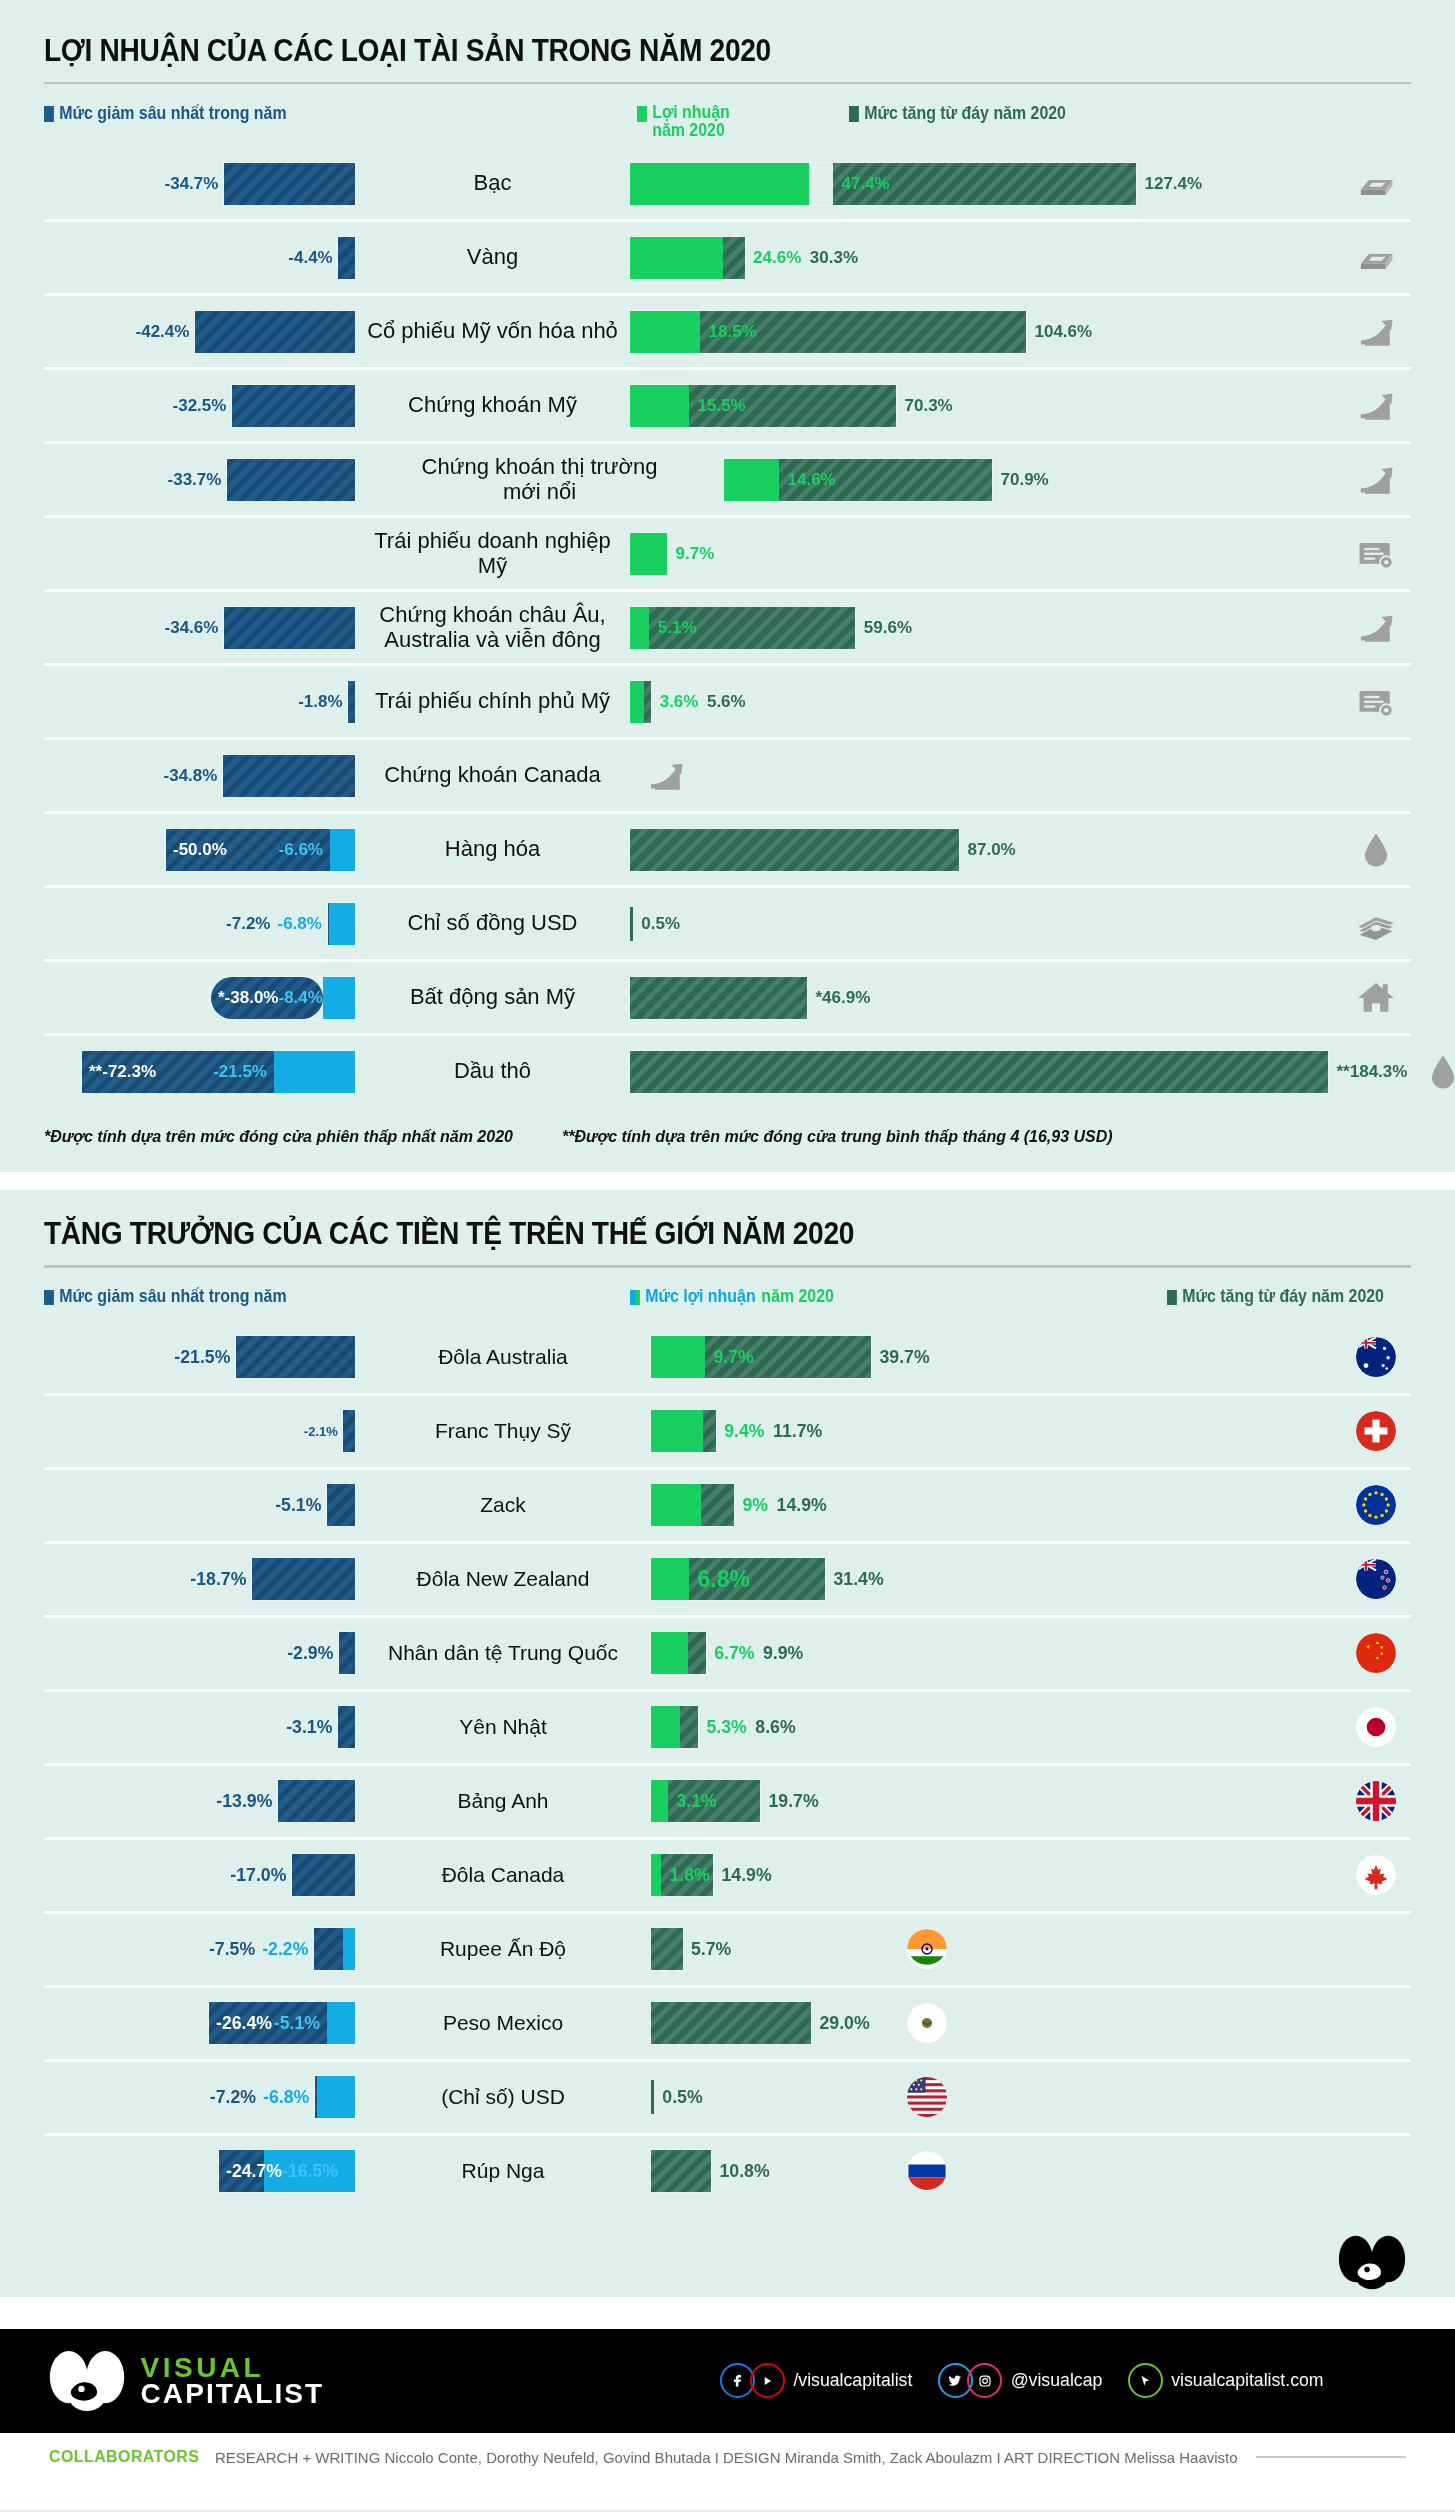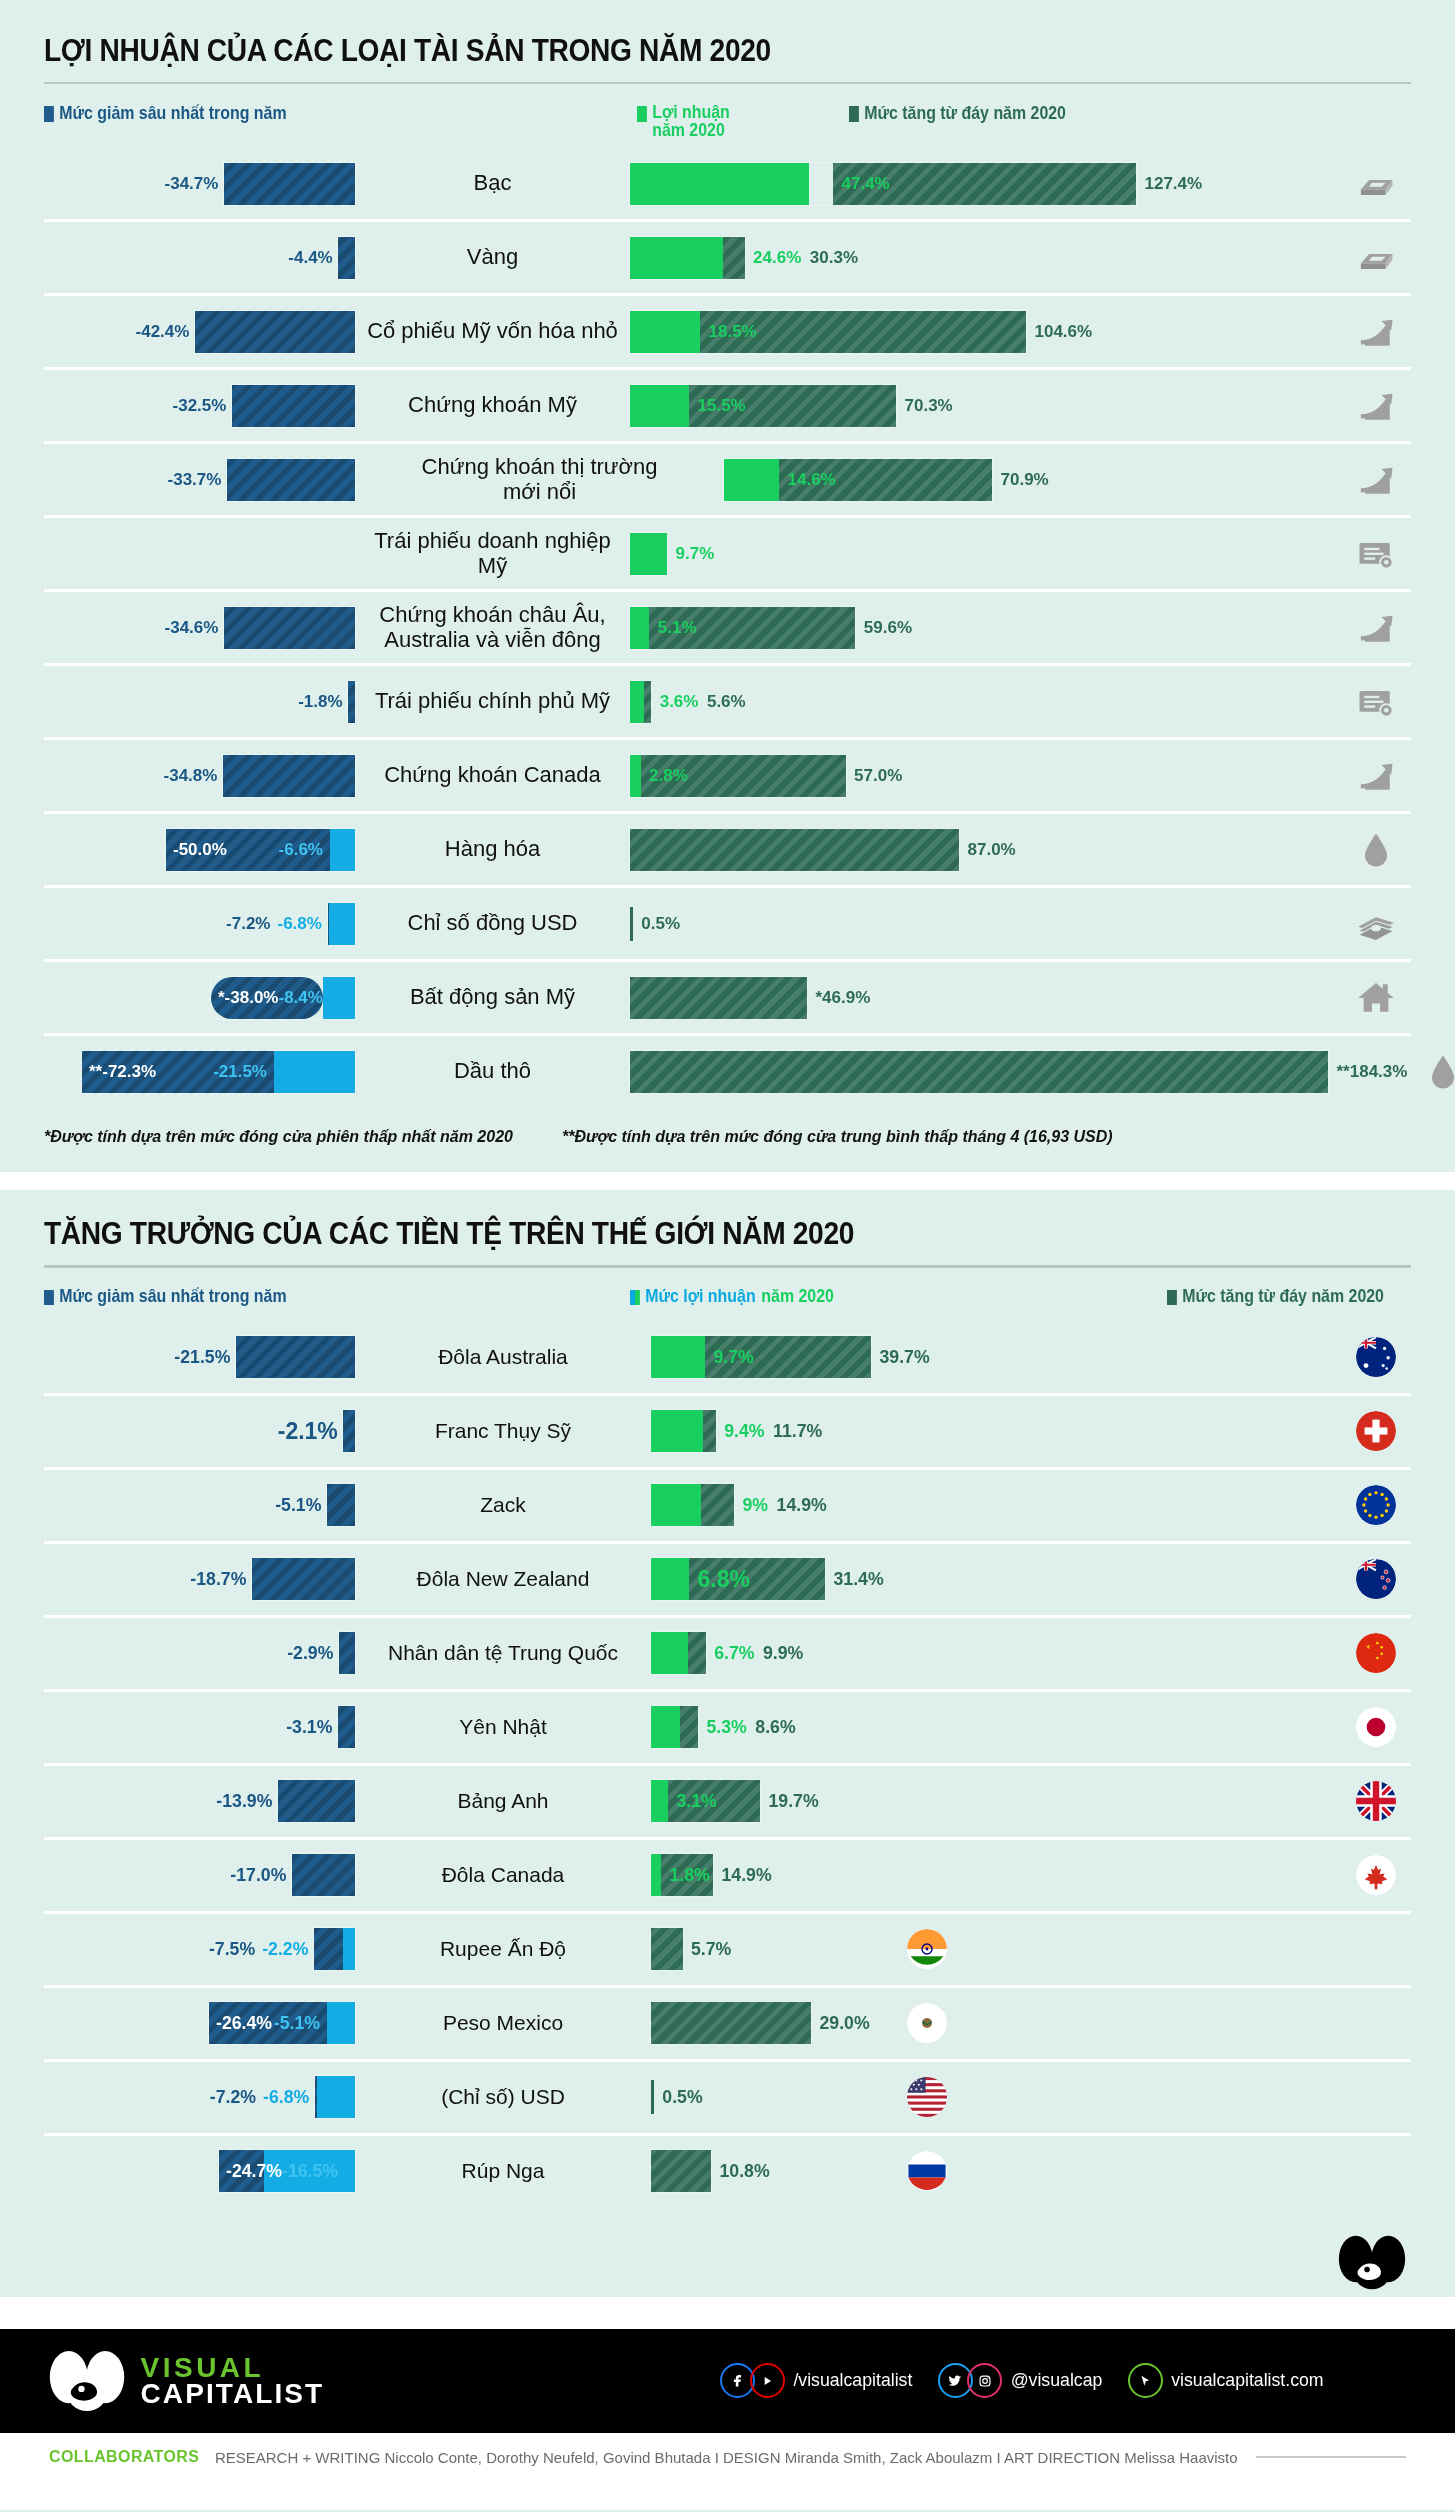--- a/index.html
+++ b/index.html
@@ -371,29 +371,20 @@
         <div class="row" style="height: 71px;">
           <div class="neg" style="width: 311px;">
             <div class="lbls">
               <span class="val-blue" style="font-size:17px">-34.8%</span>
             </div>
             <div class="negbar" style="height:42px">
               <div class="seg-navy" style="width:132px;position:relative;"></div>
             </div>
           </div>
           <div class="name" style="width: 261px; font-size: 22px;">Chứng khoán Canada</div>
-          <div class="pos">
-            <div class="posbar" style="height:42px">
-              <div class="seg-green" style="width:10.6px"></div>
-              <div class="seg-dark" style="width:205px;position:relative;display:flex;align-items:center;">
-                <span class="inlabel" style="position:static;margin-left:8.5px;font-size:17px">2.8%</span>
-              </div>
-            </div>
-            <span class="endlabel" style="font-size:17px">57.0%</span>
-          </div>
           <div class="icon">
             <svg width="44" height="44" viewBox="0 0 64 64">
               <path d="M10 50 L10 44 C26 44 38 34 46 22 L52 26 C44 40 30 50 10 50 Z" fill="#a0a0a0"></path>
               <path d="M40 16 L56 14 L54 30 Z" fill="#a0a0a0"></path>
               <path d="M16 52 L16 44 C30 42 42 32 50 22 L52 22 L52 52 Z" fill="#a0a0a0"></path>
             </svg>
           </div>
         </div>
         <div class="row" style="height: 71px;">
           <div class="neg" style="width: 311px;">
@@ -556,21 +547,21 @@
                 <circle cx="45" cy="29" r="2.4" fill="#fff"></circle>
                 <circle cx="38" cy="40" r="2.2" fill="#fff"></circle>
                 <circle cx="43" cy="44" r="1.8" fill="#fff"></circle>
               </svg>
             </span>
           </div>
         </div>
         <div class="row" style="height: 71px;">
           <div class="neg" style="width: 311px;">
             <div class="lbls">
-              <span class="val-blue" style="font-size:23px">-2.1%</span>
+              <span class="val-blue" style="font-size:13px">-2.1%</span>
             </div>
             <div class="negbar" style="height:42px">
               <div class="seg-navy" style="width:11.6px;position:relative;"></div>
             </div>
           </div>
           <div class="name" style="width: 282px; font-size: 21px;">Franc Thụy Sỹ</div>
           <div class="pos">
             <div class="posbar" style="height:42px">
               <div class="seg-green" style="width:52px"></div>
               <div class="seg-dark" style="width:12.7px;position:relative;display:flex;align-items:center;"></div>

